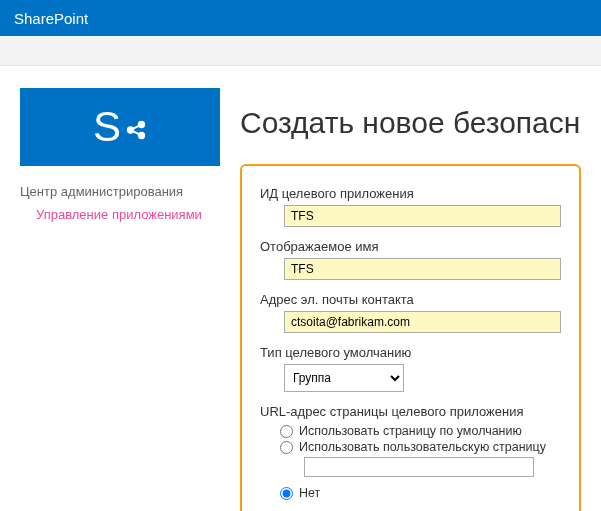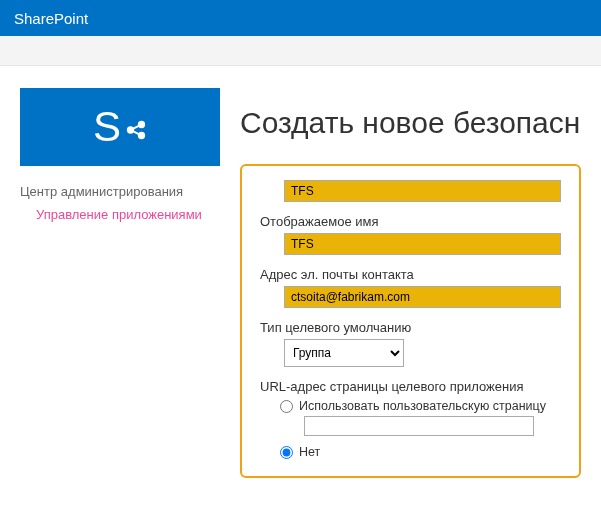--- a/index.html
+++ b/index.html
@@ -80,21 +80,21 @@
     margin: 6px 0 4px 0;
   }
   .input-wrap { padding: 0 0 6px 24px; }
   .txt {
     width: 100%;
     height: 22px;
     border: 1px solid #ababab;
     padding: 1px 6px;
     font-size: 12px;
     font-family: inherit;
-    background: #eab308;
+    background: #fef9c3;
   }
   .sel {
     width: 120px;
     height: 28px;
     border: 1px solid #ababab;
     font-size: 12px;
     padding: 0 4px;
     background: #fff;
   }
   .radio-row {
@@ -157,20 +157,21 @@
       <div class="nav-title">Центр администрирования</div>
       <div class="nav-link">Управление приложениями</div>
     </div>
   </div>
 
   <div class="rightcol">
     <div class="page-title">Создать новое безопасн…</div>
 
     <div class="form-frame">
 
+      <div class="field-label">ИД целевого приложения</div>
       <div class="input-wrap">
         <input class="txt" type="text" value="TFS" style="">
       </div>
 
       <div class="field-label">Отображаемое имя</div>
       <div class="input-wrap">
         <input class="txt" type="text" value="TFS" style="">
       </div>
 
       <div class="field-label">Адрес эл. почты контакта</div>
@@ -180,20 +181,24 @@
 
       <div class="field-label">Тип целевого умолчанию</div>
       <div class="input-wrap">
         <select class="sel">
           <option selected="">Группа</option>
         </select>
       </div>
 
       <div class="field-label">URL-адрес страницы целевого приложения</div>
 
+      <label class="radio-row">
+        <input type="radio" name="pageurl" style="">
+        <span>Использовать страницу по умолчанию</span>
+      </label>
 
       <label class="radio-row">
         <input type="radio" name="pageurl" style="">
         <span>Использовать пользовательскую страницу</span>
       </label>
       <input class="custom-url" type="text" value="" style="">
 
       <label class="radio-row">
         <input type="radio" name="pageurl" checked="" style="">
         <span>Нет</span>

